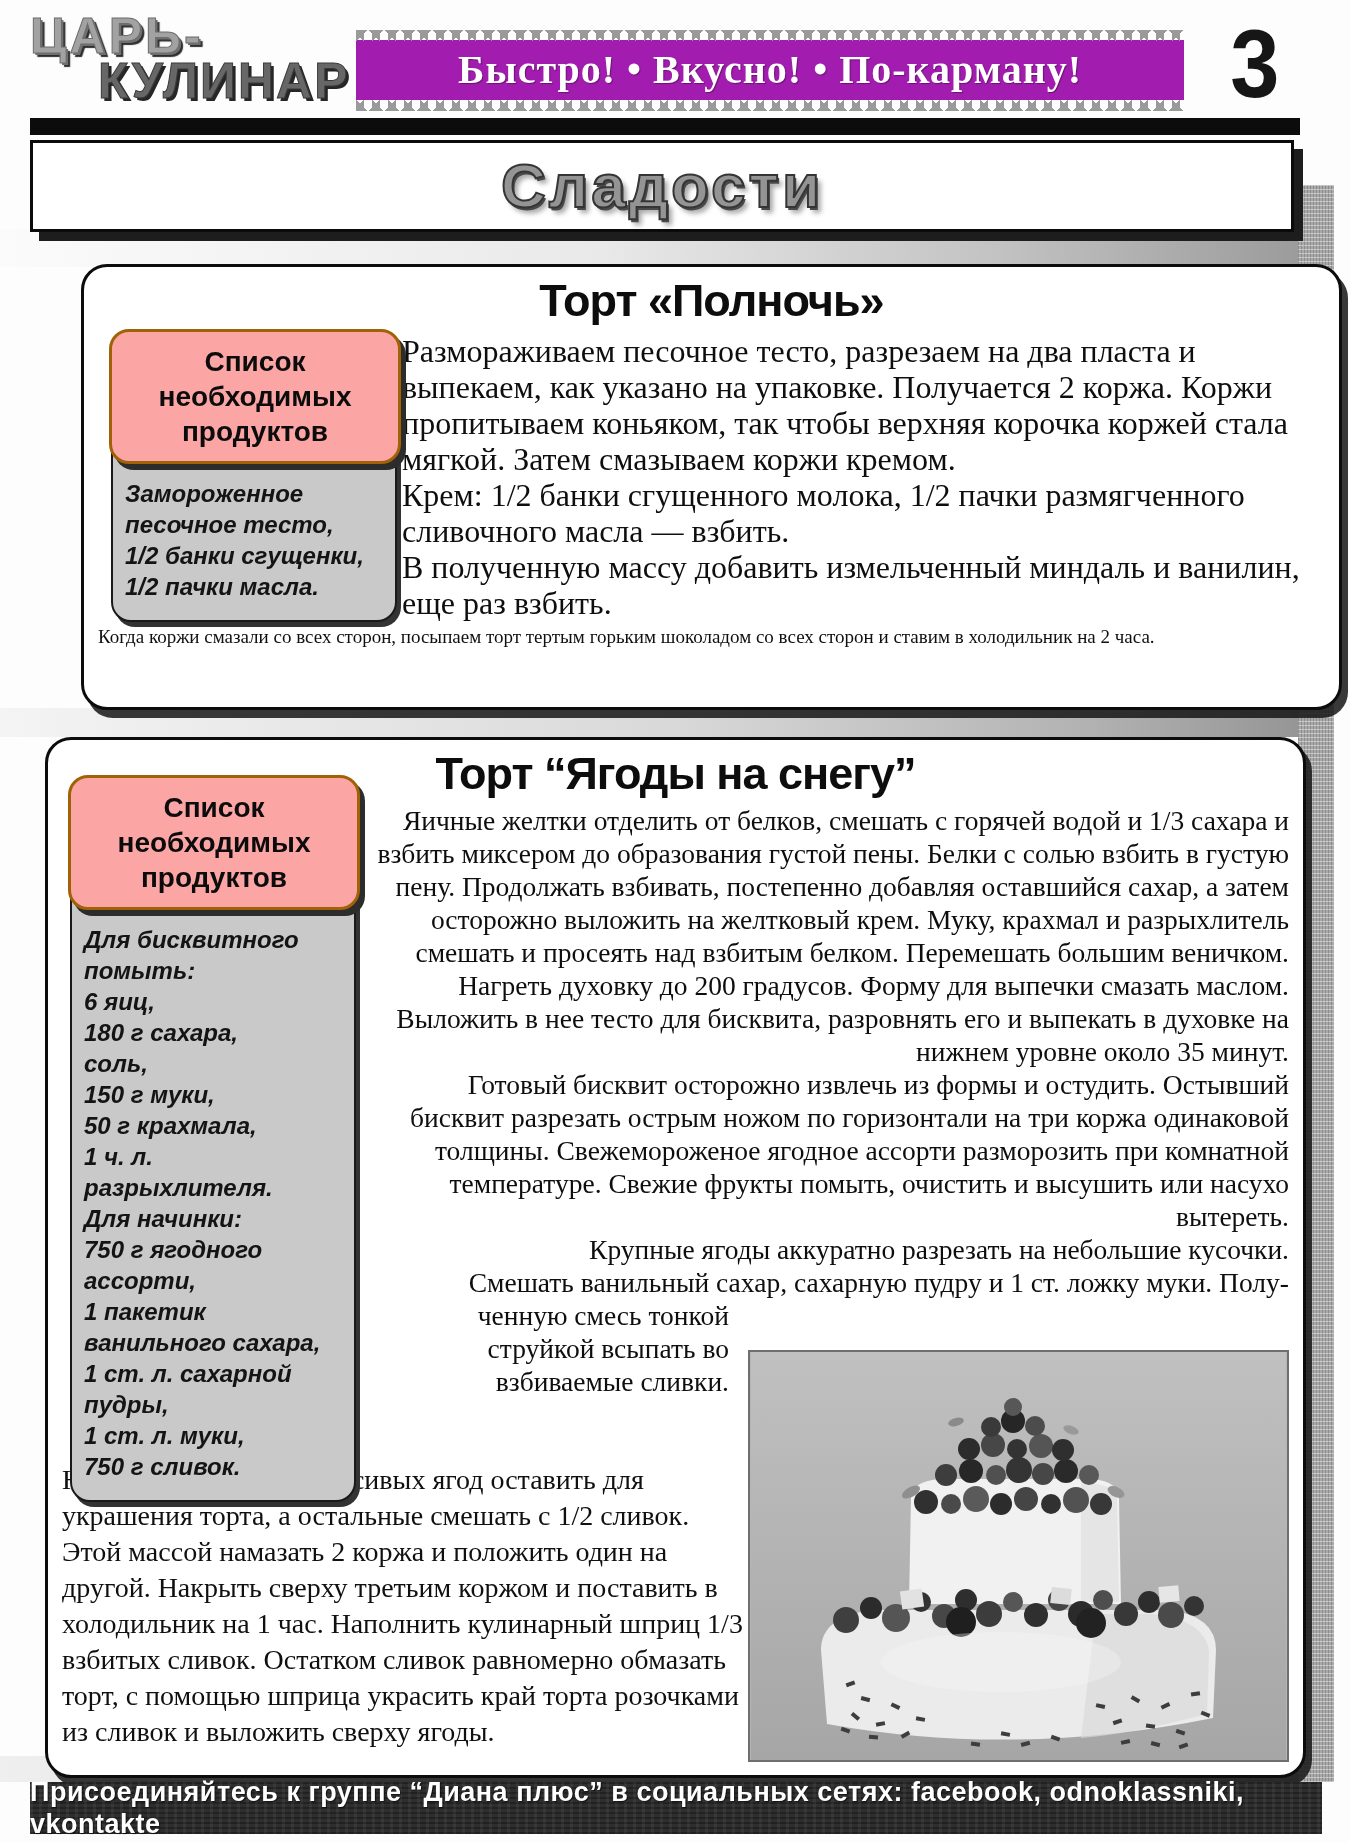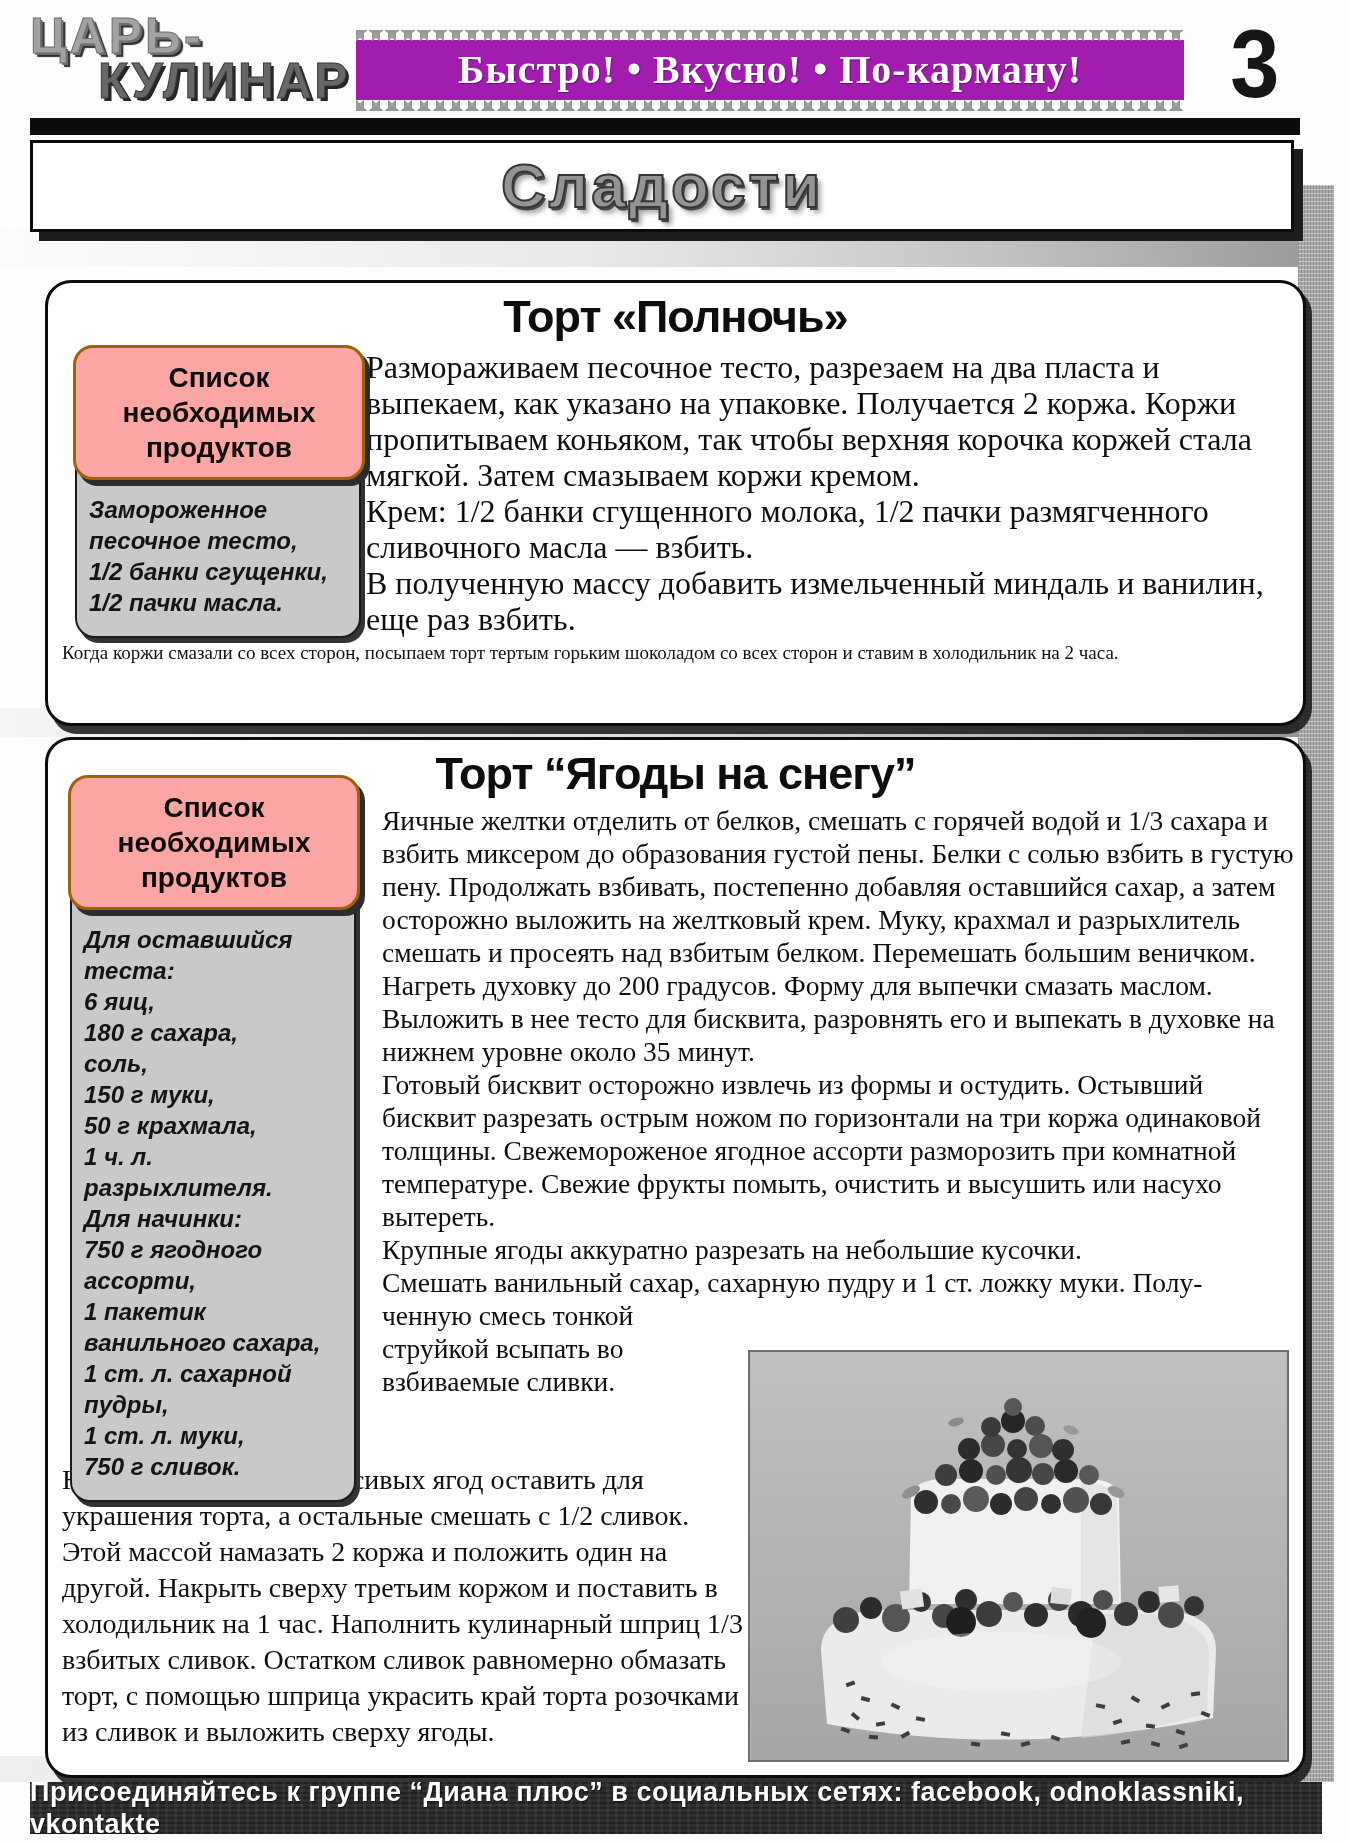--- a/index.html
+++ b/index.html
@@ -45,42 +45,42 @@
   .band-1{top:229px;height:38px;background:linear-gradient(90deg,#fbfbfb 0%,#e9e9e9 45%,#c2c2c2 75%,#979797 100%);}
   .band-2{top:708px;height:29px;background:linear-gradient(90deg,#f4f4f4 0%,#d9d9d9 50%,#b1b1b1 82%,#919191 100%);}
   .band-3{top:1756px;height:26px;background:linear-gradient(90deg,#efefef 0%,#cfcfcf 55%,#a9a9a9 85%,#909090 100%);}
   .edge-strip{position:absolute;left:1298px;top:185px;width:36px;height:1597px;background-color:#a9a9a9;
      background-image:repeating-linear-gradient(0deg,rgba(255,255,255,.4) 0 1px,transparent 1px 4px),
                       repeating-linear-gradient(90deg,rgba(70,70,70,.3) 0 1px,transparent 1px 3px);}
 
   
   .card{position:absolute;left:45px;width:1255px;background:#ffffff;border:3px solid #0c0c0c;
         border-radius:26px;box-shadow:6px 8px 0 rgba(22,22,22,.85);z-index:1;}
-  .card-1{top:280px;height:440px;}
+  .card-1{top:264px;height:440px;margin-left:36px;}
   .card-2{top:737px;height:1035px;}
   .r-title{position:absolute;left:0;right:0;top:8px;text-align:center;
            font:800 45px/52px "Liberation Sans",sans-serif;color:#0d0d0d;letter-spacing:-1px;}
 
   .ing-panel{position:absolute;width:292px;}
   .ing-header{position:relative;z-index:2;background:#fca5a5;border:3px solid #a16207;border-radius:20px;
               box-shadow:5px 6px 0 #2c2c2c;padding:12px 6px;text-align:center;
               font:bold 28px/35px "Liberation Sans",sans-serif;color:#0c0c0c;}
   .ing-list{position:relative;z-index:1;margin:-16px 4px 0 2px;background:#c9c9c9;border:2px solid #1a1a1a;
             border-radius:0 0 20px 20px;box-shadow:4px 5px 0 #333333;
             padding:28px 12px 18px 12px;list-style:none;}
   .ing-list li{font:bold italic 24px/31px "Liberation Sans",sans-serif;font-style:italic;color:#141414;}
 
   .flow p{margin:0;font-family:"Liberation Serif",serif;color:#0e0e0e;}
 
   .col-1{position:absolute;left:318px;top:66px;width:912px;}
   .col-1 p{font-size:32px;line-height:36px;}
   .closing-1{position:absolute;left:14px;top:352px;width:1222px;font-size:19px;line-height:36px;
              font-family:"Liberation Serif",serif;}
 
-  .col-2{position:absolute;left:334px;top:64px;width:922px;}
+  .col-2{position:absolute;left:319px;top:64px;width:922px;text-align:right;}
   .col-2 p{font-size:27.5px;line-height:33px;}
   .col-2 .narrow{width:362px;}
   .closing-2{position:absolute;left:14px;top:722px;width:684px;font-size:28px;line-height:36px;
              font-family:"Liberation Serif",serif;}
 
   .photo{position:absolute;left:700px;top:610px;width:537px;height:408px;border:2px solid #6f6f6f;
          background:#b5b5b5;}
   .photo svg{display:block;width:100%;height:100%;}
 
   
@@ -134,21 +134,21 @@
     </div>
     <div class="closing-1">Когда коржи смазали со всех сторон, посыпаем торт тертым горьким шоколадом со всех сторон и ставим в холодильник на 2 часа.</div>
   </div>
 
   <div class="card card-2">
     <div class="r-title">Торт “Ягоды на снегу”</div>
 
     <div class="ing-panel" style="left:20px;top:35px;">
       <div class="ing-header">Список необходимых продуктов</div>
       <ul class="ing-list">
-        <li>Для оставшийся теста:</li>
+        <li>Для бисквитного помыть:</li>
         <li>6 яиц,</li>
         <li>180 г сахара,</li>
         <li>соль,</li>
         <li>150 г муки,</li>
         <li>50 г крахмала,</li>
         <li>1 ч. л. разрыхлителя.</li>
         <li>Для начинки:</li>
         <li>750 г ягодного ассорти,</li>
         <li>1 пакетик ванильного сахара,</li>
         <li>1 ст. л. сахарной пудры,</li>

